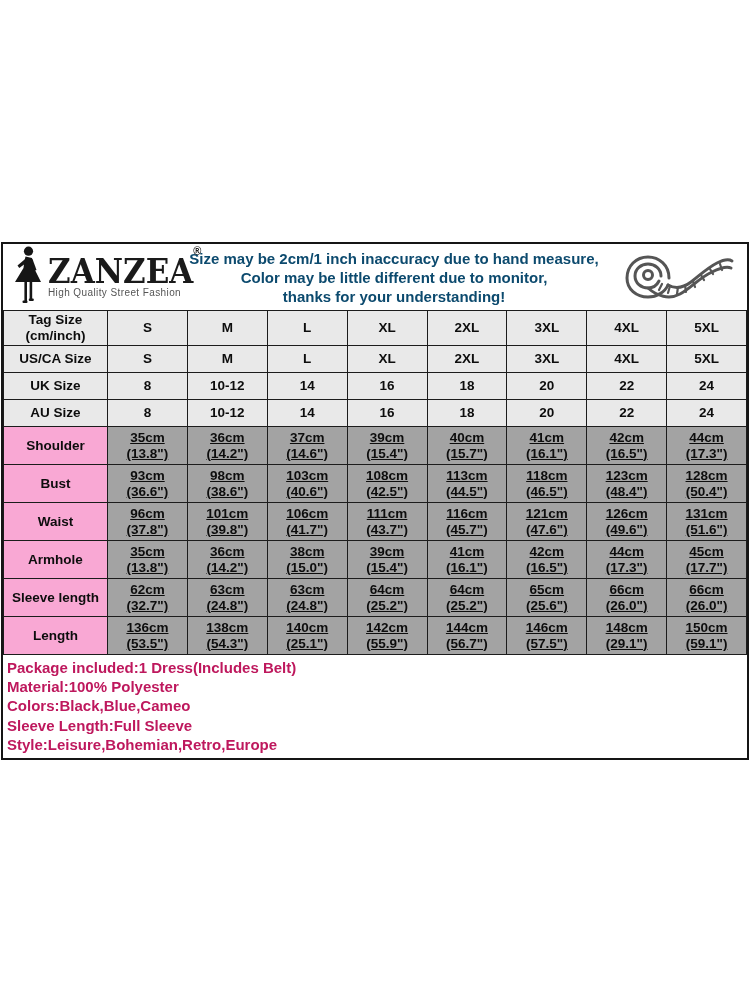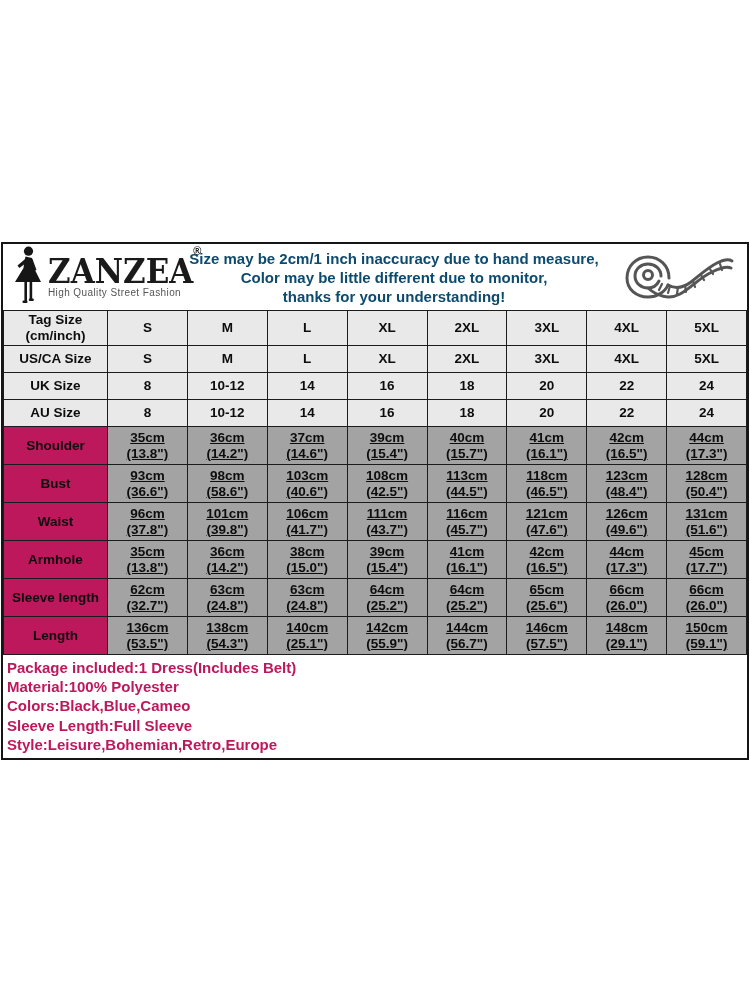--- a/index.html
+++ b/index.html
@@ -53,21 +53,21 @@
   }
   table.size th, table.size td {
     border:1px solid #1c1c1c;
     font-weight:bold; text-align:center; vertical-align:middle;
     font-size:13.5px; line-height:16px; color:#0d0d0d;
     white-space:pre-line; padding:1px 0;
   }
   table.size col.c-label { width:104px; }
   tr.r-head  th, tr.r-head  td { background:#e9e9e9; height:27px; }
   tr.r-tag   th, tr.r-tag   td { height:33px; }
-  tr.r-meas  th { background:#be185d;margin-left:8px; }
+  tr.r-meas  th { background:#f9a8d4;margin-left:8px; }
   tr.r-meas  td { background:#a3a3a3;text-decoration:underline; }
   tr.r-meas  th, tr.r-meas td { height:38px; }
 
   
   .foot {
     padding:3px 0 4px 4px;
     font-weight:bold; font-size:15px; line-height:19.2px; color:#be185d;
     text-align:left;
   }
 </style>
@@ -199,21 +199,21 @@
           <td>42cm
 (16.5")</td>
           <td>44cm
 (17.3")</td>
         </tr>
         <tr class="r-meas">
           <th>Bust</th>
           <td>93cm
 (36.6")</td>
           <td>98cm
-(58.6")</td>
+(38.6")</td>
           <td>103cm
 (40.6")</td>
           <td>108cm
 (42.5")</td>
           <td>113cm
 (44.5")</td>
           <td>118cm
 (46.5")</td>
           <td>123cm
 (48.4")</td>

